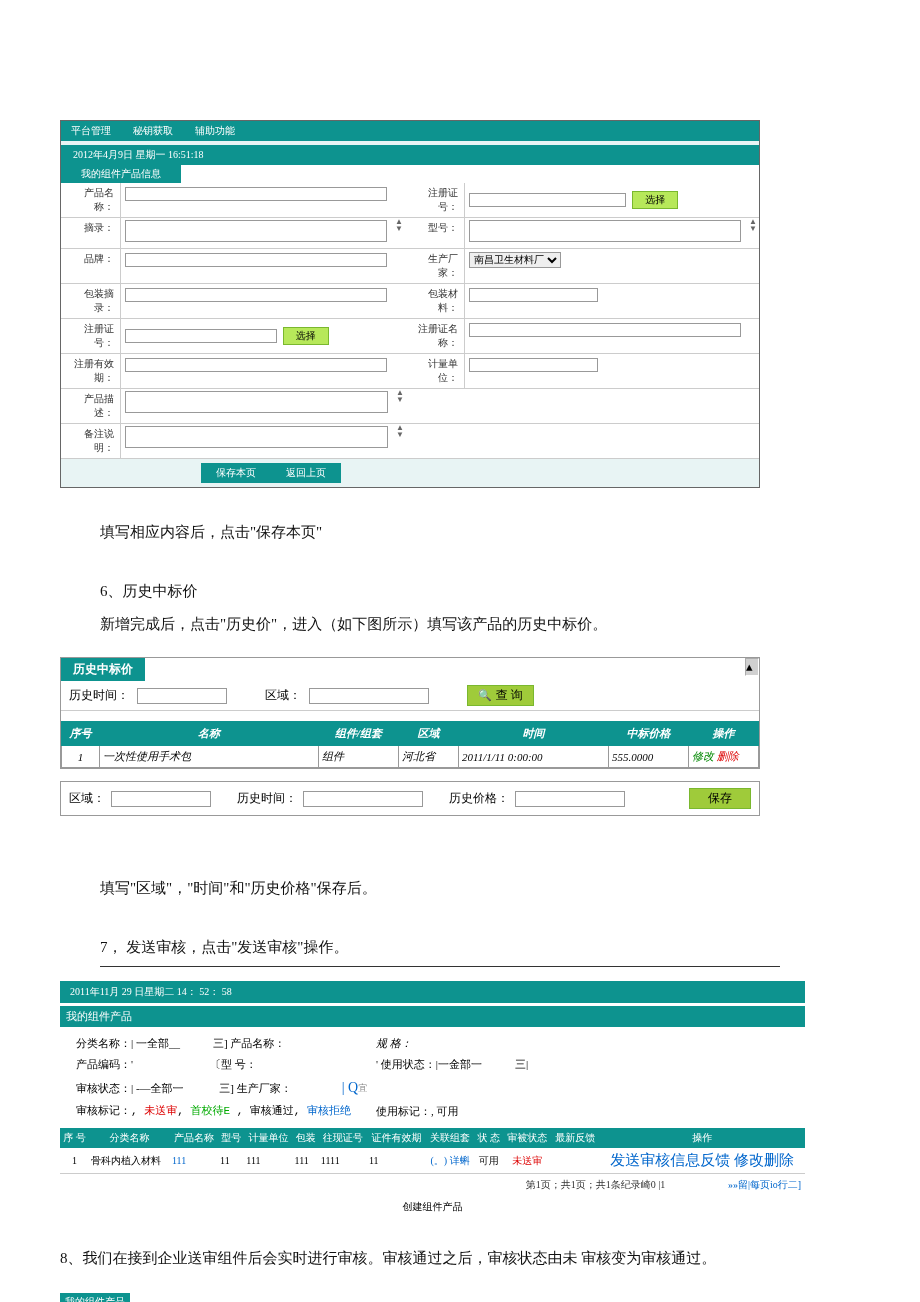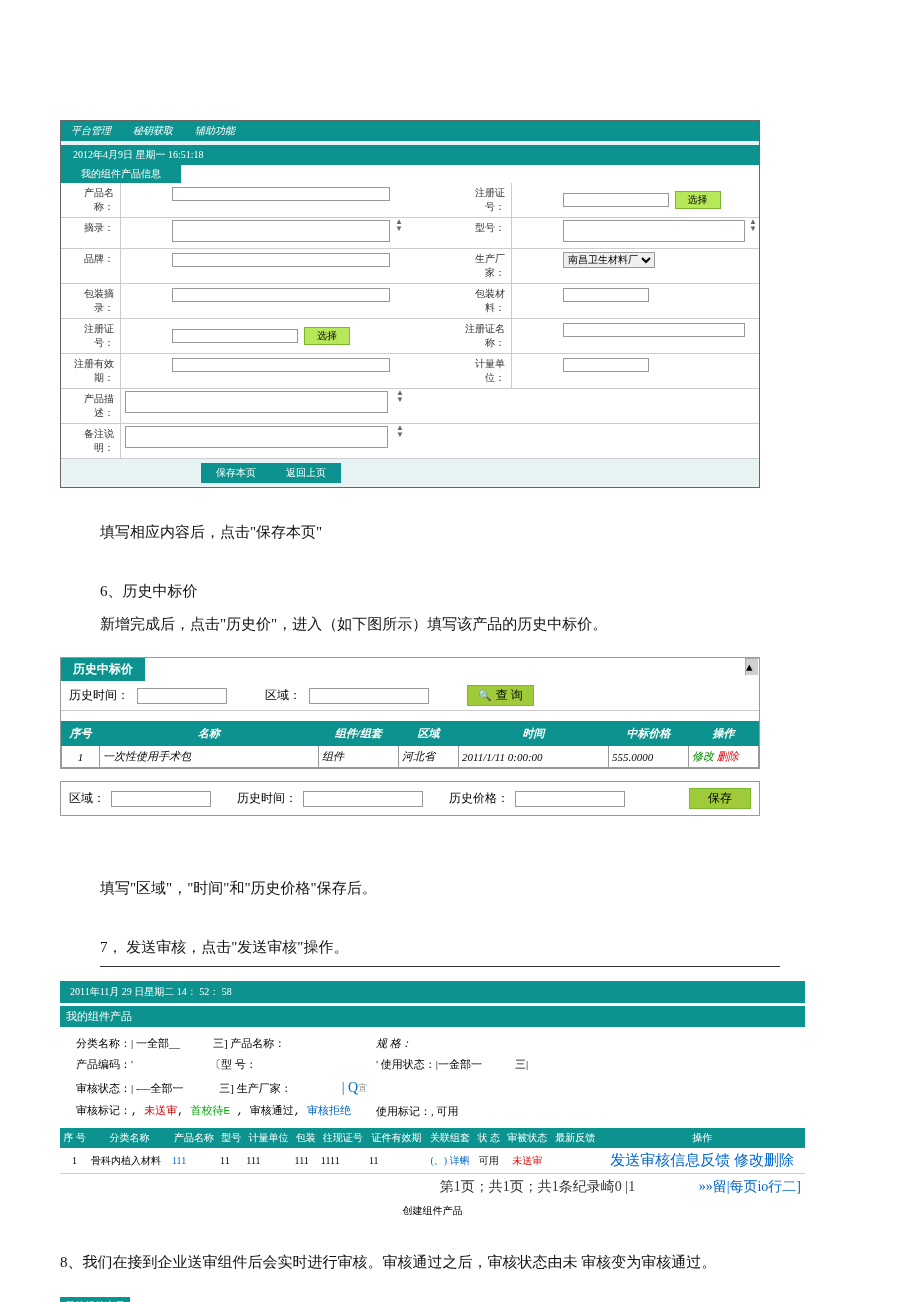--- a/index.html
+++ b/index.html
@@ -2,21 +2,21 @@
 <html><head>
   <meta charset="utf-8">
   <style>
     * { box-sizing: border-box; margin: 0; padding: 0; }
     body { font-family: "SimSun", "宋体", serif; font-size: 13px; background: #fff; color: #000; width: 920px; }
     .page { padding: 120px 60px 40px; }
     
     
     .sc1 { border: 1px solid #666; margin-bottom: 28px; width: 700px; margin-left: 0; }
     .navbar { background: #0d938f; color: #fff; font-size: 10px; padding: 3px 10px; display: flex; gap: 22px; }
-    .navbar span { cursor: pointer; font-style: italic; }
+    .navbar span { cursor: pointer; }
     .bluebar { background: #e8f4f4; height: 4px; }
     .datebar { background: #0d938f; color: #fff; font-size: 10px; padding: 3px 12px; }
     .panel-title { background: #0d938f; color: #fff; font-size: 10px; padding: 2px 20px; width: fit-content; }
     .form-grid { display: flex; flex-direction: column; }
     .form-row { display: flex; border-bottom: 1px solid #ccc; }
     .label { width: 60px; min-width: 60px; padding: 3px 6px; text-align: right; font-size: 10px; border-right: 1px solid #ccc; color: #333; }
     .val { flex: 1; padding: 2px 4px; }
     .val input[type=text] { width: 95%; height: 14px; border: 1px solid #999; font-size: 10px; background: #fff; }
     .val textarea { width: 95%; border: 1px solid #999; font-size: 10px; resize: none; height: 22px; background: #fff; }
     .val select { border: 1px solid #999; font-size: 10px; height: 16px; }
@@ -52,32 +52,32 @@
     .band { background: #0d938f; color:#fff; font-size: 10px; padding: 4px 10px;}
     .band2 { background: #0d938f; color:#fff; font-size: 11px; padding: 3px 6px;}
     .filters { padding: 6px 4px; font-size: 11px; line-height: 1.9; color:#000;margin-left:12px;}
     .filters .red { color: #d00; }
     .filters .grn { color: #0a0; }
     .rtable { width:100%; border-collapse: collapse; font-size: 10px;}
     .rtable th { background: #0d938f; color:#fff; padding: 3px 2px; font-weight: normal;}
     .rtable td { padding: 3px 2px; text-align:center; border-bottom:1px solid #ccc;}
     .rtable .blue { color: #06c; cursor:pointer;}
     .rtable .red { color: #d00;}
-    .pager { text-align:right; font-size:14px; padding: 4px; color:#333;}
+    .pager { text-align:right; font-size:10px; padding: 4px; color:#333;}
     .pager .blue { color:#06c;}
     .create-link { text-align:center; font-size: 10px; padding: 4px; color:#000;}
     
     
     .sc4 { width: 640px; margin-top: 18px;}
     .sc4 .band2 { font-size: 10px; padding: 2px 5px;}
     .italic { font-style: italic;}
     
     .half { flex: 0 0 344px; }
     .half-r { flex: 1; }
-    .split { display:flex;gap:47px;}
+    .split { display:flex;}
     .spin { position:absolute; right:2px; top:0; font-size:8px; display:flex; flex-direction:column; line-height:7px; color:#666;}
     .relpos {position:relative;}
   </style>
 </head>
 <body>
 
 <div class="page">
 
   <div class="sc1">
     <div class="navbar">

